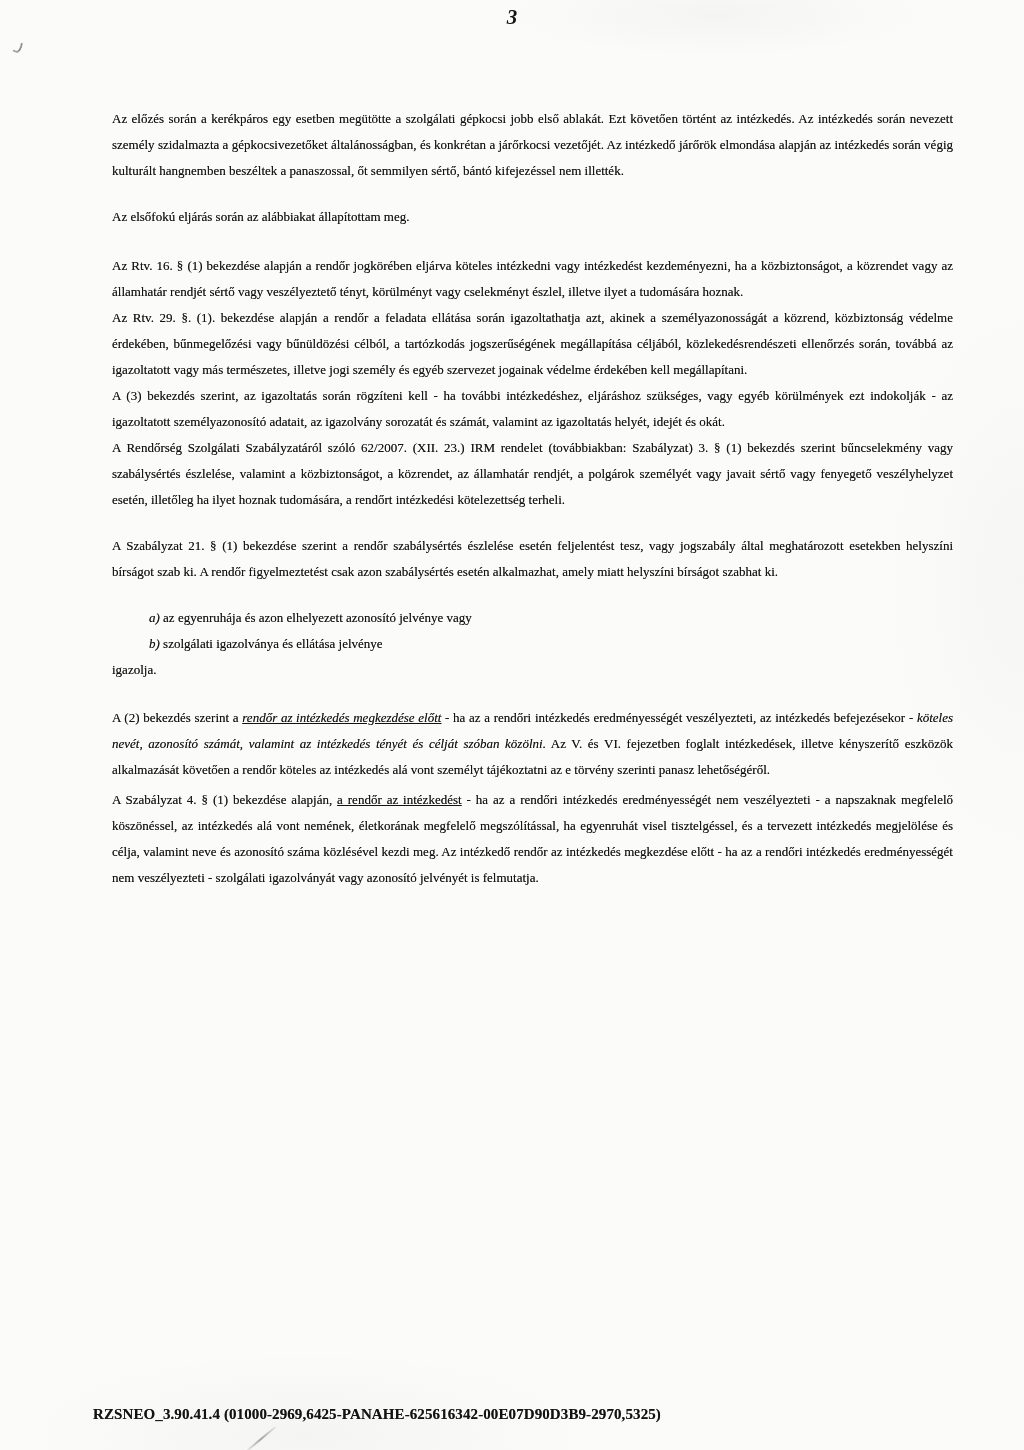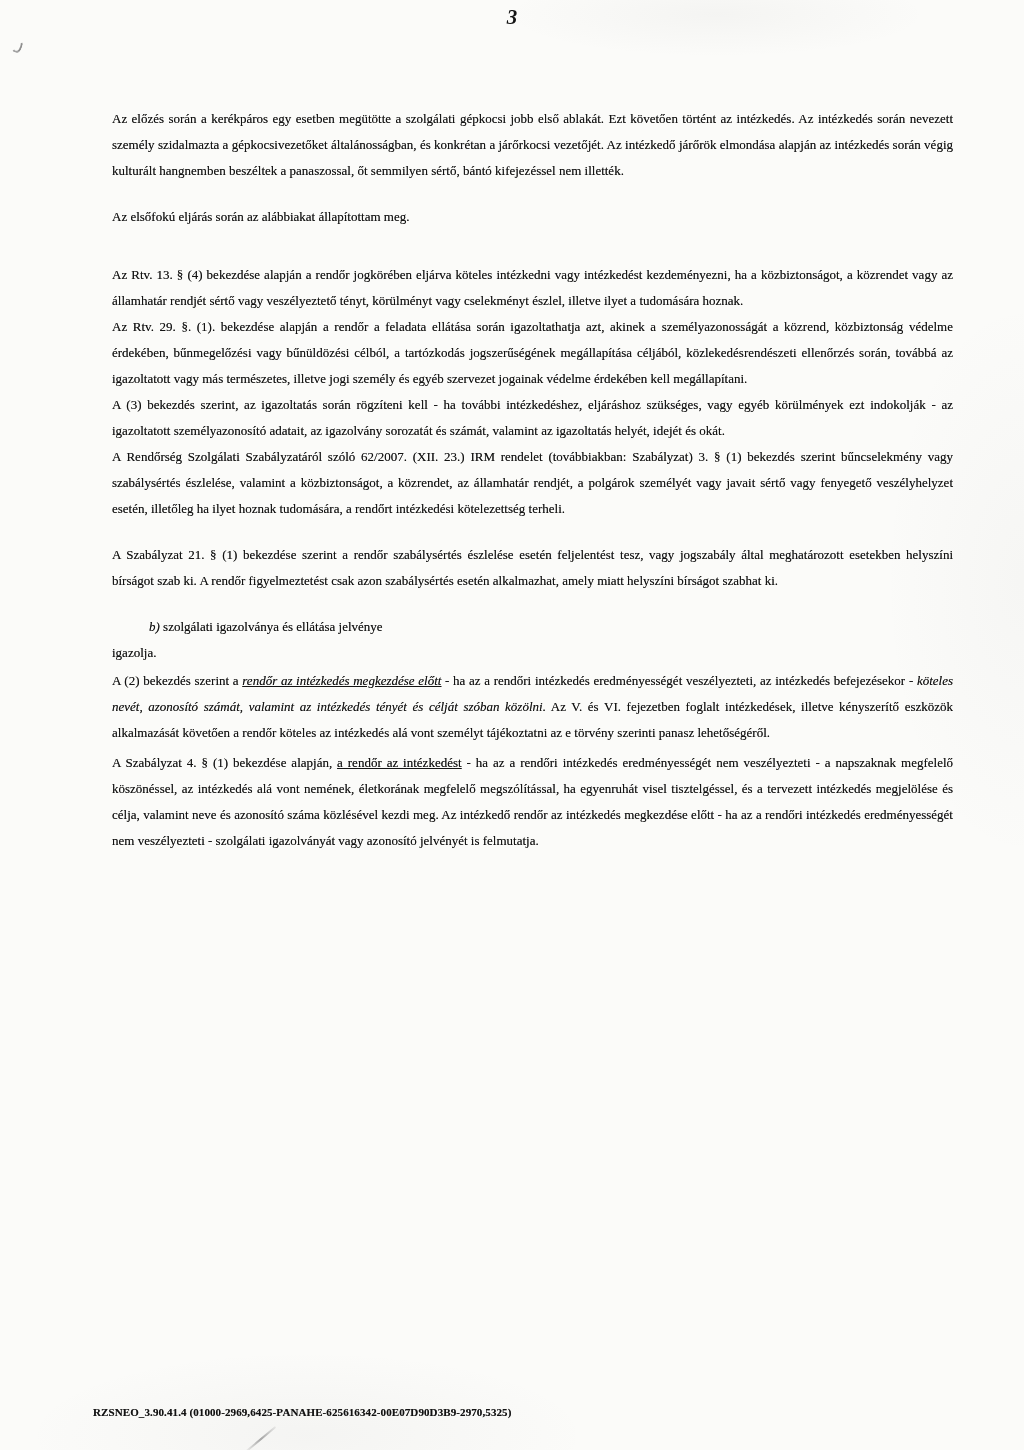--- a/index.html
+++ b/index.html
@@ -52,37 +52,37 @@
     left: 112px;
     top: 106px;
     width: 841px;
     font-size: 13px;
     line-height: 26px;
     text-align: justify;
     text-shadow: 0 0 0.6px rgba(0,0,0,0.55);
   }
   .para { margin: 0; }
   .m20 { margin-bottom: 20px; }
-  .m23 { margin-bottom: 32px; }
+  .m23 { margin-bottom: 23px; }
   .m10 { }
-  .m14 { margin-bottom: 2px; }
+  .m14 { margin-bottom: 22px; }
   .m16 { margin-bottom: 4px; }
   .list-item {
     margin: 0;
     padding-left: 37px;
     text-align: left;
   }
   .it { font-style: italic; }
   .un { text-decoration: underline; }
   .itun { font-style: italic; text-decoration: underline; }
   .footer-code {
     position: absolute;
     left: 93px;
     top: 1406px;
-    font-size: 11px;
+    font-size: 15px;
     font-weight: bold;
     letter-spacing: 0.1px;
     text-shadow: 0 0 0.4px rgba(0,0,0,0.5);
   }
   .scan-scratch {
     position: absolute;
     left: 242px;
     top: 1438px;
     width: 38px;
     height: 2px;
@@ -99,28 +99,29 @@
   <div class="page-number">3</div>
 
   <span class="scan-artifact"></span>
 
   <div class="doc-body">
 
     <p class="para m20">Az előzés során a kerékpáros egy esetben megütötte a szolgálati gépkocsi jobb első ablakát. Ezt követően történt az intézkedés. Az intézkedés során nevezett személy szidalmazta a gépkocsivezetőket általánosságban, és konkrétan a járőrkocsi vezetőjét. Az intézkedő járőrök elmondása alapján az intézkedés során végig kulturált hangnemben beszéltek a panaszossal, őt semmilyen sértő, bántó kifejezéssel nem illették.</p>
 
     <p class="para m23">Az elsőfokú eljárás során az alábbiakat állapítottam meg.</p>
 
-    <p class="para">Az Rtv.  13. § (4) bekezdése alapján a rendőr jogkörében eljárva köteles intézkedni vagy intézkedést kezdeményezni, ha a közbiztonságot, a közrendet vagy az államhatár rendjét sértő vagy veszélyeztető tényt, körülményt vagy cselekményt észlel, illetve ilyet a tudomására hoznak.</p>
+    <p class="para">Az Rtv.  16. § (1) bekezdése alapján a rendőr jogkörében eljárva köteles intézkedni vagy intézkedést kezdeményezni, ha a közbiztonságot, a közrendet vagy az államhatár rendjét sértő vagy veszélyeztető tényt, körülményt vagy cselekményt észlel, illetve ilyet a tudomására hoznak.</p>
     <p class="para">Az Rtv. 29. §. (1). bekezdése alapján a rendőr a feladata ellátása során igazoltathatja azt, akinek a személyazonosságát a közrend, közbiztonság védelme érdekében, bűnmegelőzési vagy bűnüldözési célból, a tartózkodás jogszerűségének megállapítása céljából, közlekedésrendészeti ellenőrzés során, továbbá az igazoltatott vagy más természetes, illetve jogi személy és egyéb szervezet jogainak védelme érdekében kell megállapítani.</p>
     <p class="para m10">A (3) bekezdés szerint, az igazoltatás során rögzíteni kell - ha további intézkedéshez, eljáráshoz szükséges, vagy egyéb körülmények ezt indokolják - az igazoltatott személyazonosító adatait, az igazolvány sorozatát és számát, valamint az igazoltatás helyét, idejét és okát.</p>
 
     <p class="para m20">A Rendőrség Szolgálati Szabályzatáról szóló 62/2007. (XII. 23.) IRM rendelet (továbbiakban: Szabályzat) 3. § (1) bekezdés szerint bűncselekmény vagy szabálysértés észlelése, valamint a közbiztonságot, a közrendet, az államhatár rendjét, a polgárok személyét vagy javait sértő vagy fenyegető veszélyhelyzet esetén, illetőleg ha ilyet hoznak tudomására, a rendőrt intézkedési kötelezettség terheli.</p>
 
     <p class="para m20">A Szabályzat 21. § (1) bekezdése szerint a rendőr szabálysértés észlelése esetén feljelentést tesz, vagy jogszabály által meghatározott esetekben helyszíni bírságot szab ki. A rendőr figyelmeztetést csak azon szabálysértés esetén alkalmazhat, amely miatt helyszíni bírságot szabhat ki.</p>
 
+    <p class="para list-item"><span class="it">a)</span><span> az egyenruhája és azon elhelyezett azonosító jelvénye vagy</span></p>
     <p class="para list-item"><span class="it">b)</span><span> szolgálati igazolványa és ellátása jelvénye</span></p>
     <p class="para m14">igazolja.</p>
 
     <p class="para m16"><span>A (2) bekezdés szerint a </span><span class="itun">rendőr az intézkedés megkezdése előtt</span><span> - ha az a rendőri intézkedés eredményességét veszélyezteti, az intézkedés befejezésekor - </span><span class="it">köteles nevét, azonosító számát, valamint az intézkedés tényét és célját szóban közölni.</span><span> Az V. és VI. fejezetben foglalt intézkedések, illetve kényszerítő eszközök alkalmazását követően a rendőr köteles az intézkedés alá vont személyt tájékoztatni az e törvény szerinti panasz lehetőségéről.</span></p>
 
     <p class="para"><span>A Szabályzat 4. § (1) bekezdése alapján, </span><span class="un">a rendőr az intézkedést</span><span> - ha az a rendőri intézkedés eredményességét nem veszélyezteti - a napszaknak megfelelő köszönéssel, az intézkedés alá vont nemének, életkorának megfelelő megszólítással, ha egyenruhát visel tisztelgéssel, és a tervezett intézkedés megjelölése és célja, valamint neve és azonosító száma közlésével kezdi meg. Az intézkedő rendőr az intézkedés megkezdése előtt - ha az a rendőri intézkedés eredményességét nem veszélyezteti - szolgálati igazolványát vagy azonosító jelvényét is felmutatja.</span></p>
 
   </div>
 
   <div class="footer-code">RZSNEO_3.90.41.4 (01000-2969,6425-PANAHE-625616342-00E07D90D3B9-2970,5325)</div>

